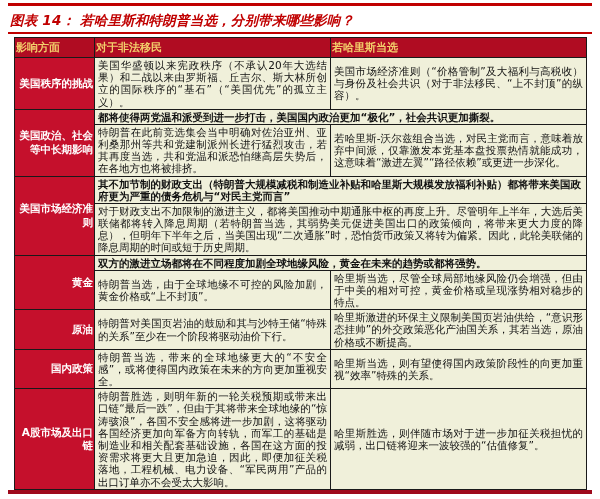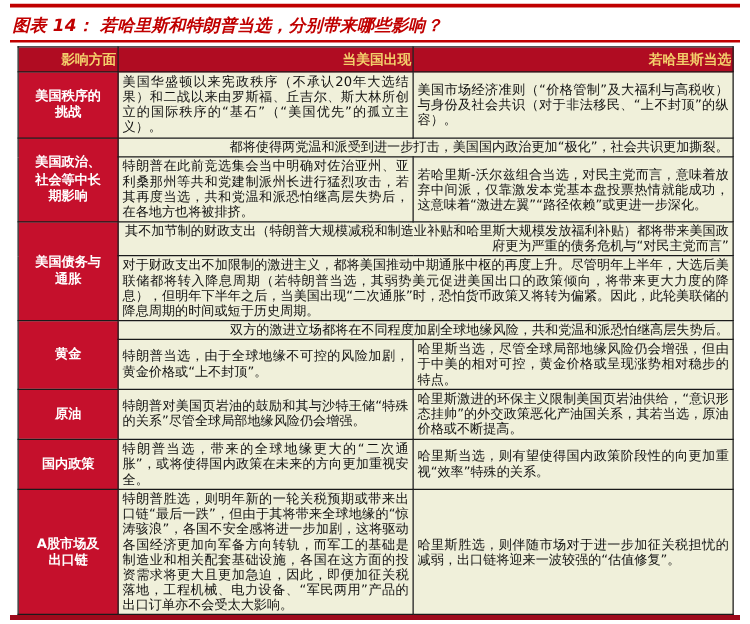--- a/index.html
+++ b/index.html
@@ -15,26 +15,26 @@
   body{background:#fff;width:600px;height:499px;overflow:hidden;
        font-family:"DejaVu Sans","Liberation Sans",sans-serif;}
   .page{width:600px;height:350px;background:#ffffff;position:relative;padding-top:3px;}
   .top-rule{height:3px;background:var(--accent-red);margin:0 8px;}
   .title-row{margin:3px 8px 0 8px;padding:1px 0 2px 2px;border-bottom:2px solid var(--accent-red);}
   .title{color:var(--accent-red);font-weight:bold;font-style:italic;font-size:13.5px;letter-spacing:0.2px;}
   table{border-collapse:collapse;table-layout:fixed;width:572px;margin:3px 14px 0 14px;}
   col.c-label{width:80px;} col.c-trump{width:236px;} col.c-harris{width:256px;}
   th,td{border:1px solid var(--border-dark);vertical-align:middle;}
   th{background:var(--header-bg);color:var(--header-text);font-weight:bold;
-     font-size:11px;padding:2px 1px;text-align:right;height:17px;}
+     font-size:11px;padding:2px 1px;text-align:left;height:17px;}
   td.label{background:var(--label-bg);color:#ffffff;font-weight:bold;font-size:10.5px;
-           text-align:center;padding:13px;line-height:1.25;}
+           text-align:right;padding:1px;line-height:1.25;}
   td.cell{background:var(--cell-bg);color:#111;font-size:10.5px;line-height:1.16;
           padding:1px 3px;text-align:justify;}
-  td.cell.center{text-align:right;}
+  td.cell.center{text-align:left;font-weight:bold;}
   .bottom-rule{height:4px;background:var(--bottom-bar);margin:0 8px;}
 </style>
 </head>
 <body>
 
 <div class="page">
 
   <div class="top-rule"></div>
 
   <div class="title-row">
@@ -43,66 +43,66 @@
 
   <table>
     <colgroup>
         <col class="c-label">
         <col class="c-trump">
         <col class="c-harris">
       </colgroup>
     <thead>
       <tr>
         <th>影响方面</th>
-        <th>当美国出现</th>
+        <th>对于非法移民</th>
         <th>若哈里斯当选</th>
       </tr>
     </thead>
     <tbody>
       <tr>
         <td class="label">美国秩序的挑战</td>
         <td class="cell">美国华盛顿以来宪政秩序（不承认20年大选结果）和二战以来由罗斯福、丘吉尔、斯大林所创立的国际秩序的“基石”（“美国优先”的孤立主义）。</td>
         <td class="cell">美国市场经济准则（“价格管制”及大福利与高税收）与身份及社会共识（对于非法移民、“上不封顶”的纵容）。</td>
       </tr>
 
       <tr>
         <td class="label" rowspan="2">美国政治、社会等中长期影响</td>
         <td class="cell center" colspan="2">都将使得两党温和派受到进一步打击，美国国内政治更加“极化”，社会共识更加撕裂。</td>
       </tr>
       <tr>
         <td class="cell">特朗普在此前竞选集会当中明确对佐治亚州、亚利桑那州等共和党建制派州长进行猛烈攻击，若其再度当选，共和党温和派恐怕继高层失势后，在各地方也将被排挤。</td>
         <td class="cell">若哈里斯-沃尔兹组合当选，对民主党而言，意味着放弃中间派，仅靠激发本党基本盘投票热情就能成功，这意味着“激进左翼”“路径依赖”或更进一步深化。</td>
       </tr>
 
       <tr>
-        <td class="label" rowspan="2">美国债务与通胀</td>
+        <td class="label" rowspan="2">美国市场经济准则</td>
         <td class="cell center" colspan="2">其不加节制的财政支出（特朗普大规模减税和制造业补贴和哈里斯大规模发放福利补贴）都将带来美国政府更为严重的债务危机与“对民主党而言”</td>
       </tr>
       <tr>
         <td class="cell" colspan="2">对于财政支出不加限制的激进主义，都将美国推动中期通胀中枢的再度上升。尽管明年上半年，大选后美联储都将转入降息周期（若特朗普当选，其弱势美元促进美国出口的政策倾向，将带来更大力度的降息），但明年下半年之后，当美国出现“二次通胀”时，恐怕货币政策又将转为偏紧。因此，此轮美联储的降息周期的时间或短于历史周期。</td>
       </tr>
 
       <tr>
         <td class="label" rowspan="2">黄金</td>
-        <td class="cell center" colspan="2">双方的激进立场都将在不同程度加剧全球地缘风险，共和党温和派恐怕继高层失势后。</td>
+        <td class="cell center" colspan="2">双方的激进立场都将在不同程度加剧全球地缘风险，黄金在未来的趋势或都将强势。</td>
       </tr>
       <tr>
         <td class="cell">特朗普当选，由于全球地缘不可控的风险加剧，黄金价格或“上不封顶”。</td>
         <td class="cell">哈里斯当选，尽管全球局部地缘风险仍会增强，但由于中美的相对可控，黄金价格或呈现涨势相对稳步的特点。</td>
       </tr>
 
       <tr>
         <td class="label">原油</td>
-        <td class="cell">特朗普对美国页岩油的鼓励和其与沙特王储“特殊的关系”尽管全球局部地缘风险仍会增强。</td>
+        <td class="cell">特朗普对美国页岩油的鼓励和其与沙特王储“特殊的关系”至少在一个阶段将驱动油价下行。</td>
         <td class="cell">哈里斯激进的环保主义限制美国页岩油供给，“意识形态挂帅”的外交政策恶化产油国关系，其若当选，原油价格或不断提高。</td>
       </tr>
 
       <tr>
         <td class="label">国内政策</td>
-        <td class="cell">特朗普当选，带来的全球地缘更大的“二次通胀”，或将使得国内政策在未来的方向更加重视安全。</td>
+        <td class="cell">特朗普当选，带来的全球地缘更大的“不安全感”，或将使得国内政策在未来的方向更加重视安全。</td>
         <td class="cell">哈里斯当选，则有望使得国内政策阶段性的向更加重视“效率”特殊的关系。</td>
       </tr>
 
       <tr>
         <td class="label">A股市场及出口链</td>
         <td class="cell">特朗普胜选，则明年新的一轮关税预期或带来出口链“最后一跌”，但由于其将带来全球地缘的“惊涛骇浪”，各国不安全感将进一步加剧，这将驱动各国经济更加向军备方向转轨，而军工的基础是制造业和相关配套基础设施，各国在这方面的投资需求将更大且更加急迫，因此，即便加征关税落地，工程机械、电力设备、“军民两用”产品的出口订单亦不会受太大影响。</td>
         <td class="cell">哈里斯胜选，则伴随市场对于进一步加征关税担忧的减弱，出口链将迎来一波较强的“估值修复”。</td>
       </tr>
     </tbody>
   </table>

